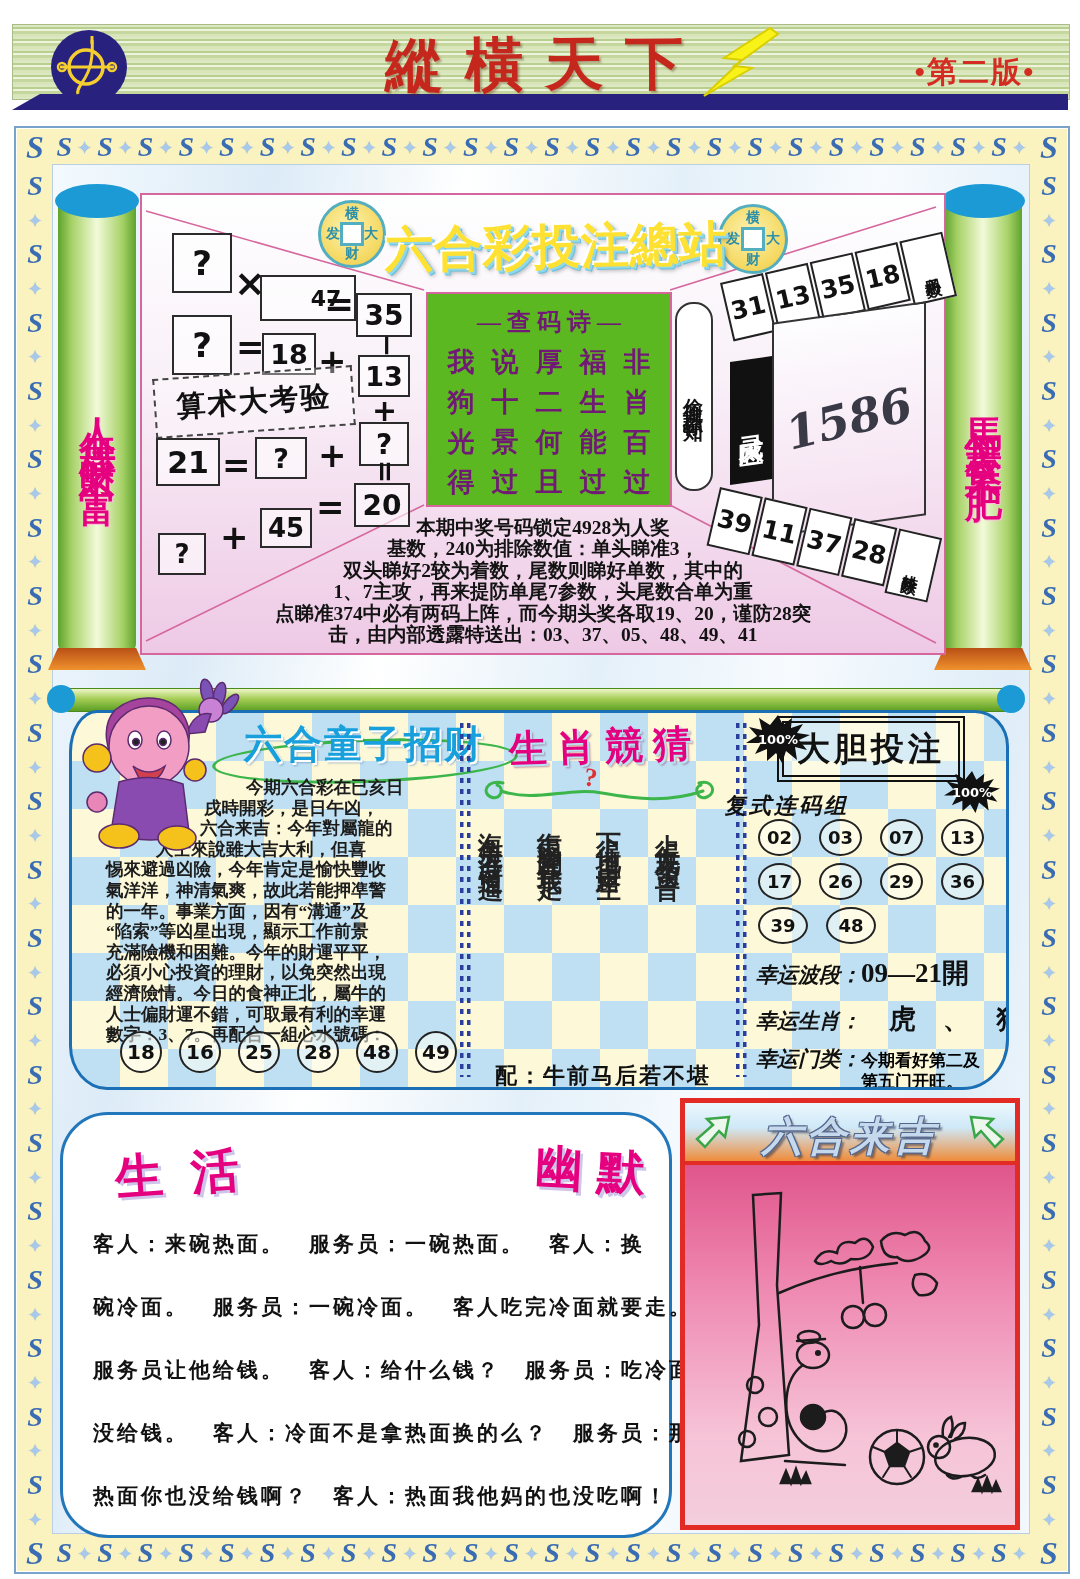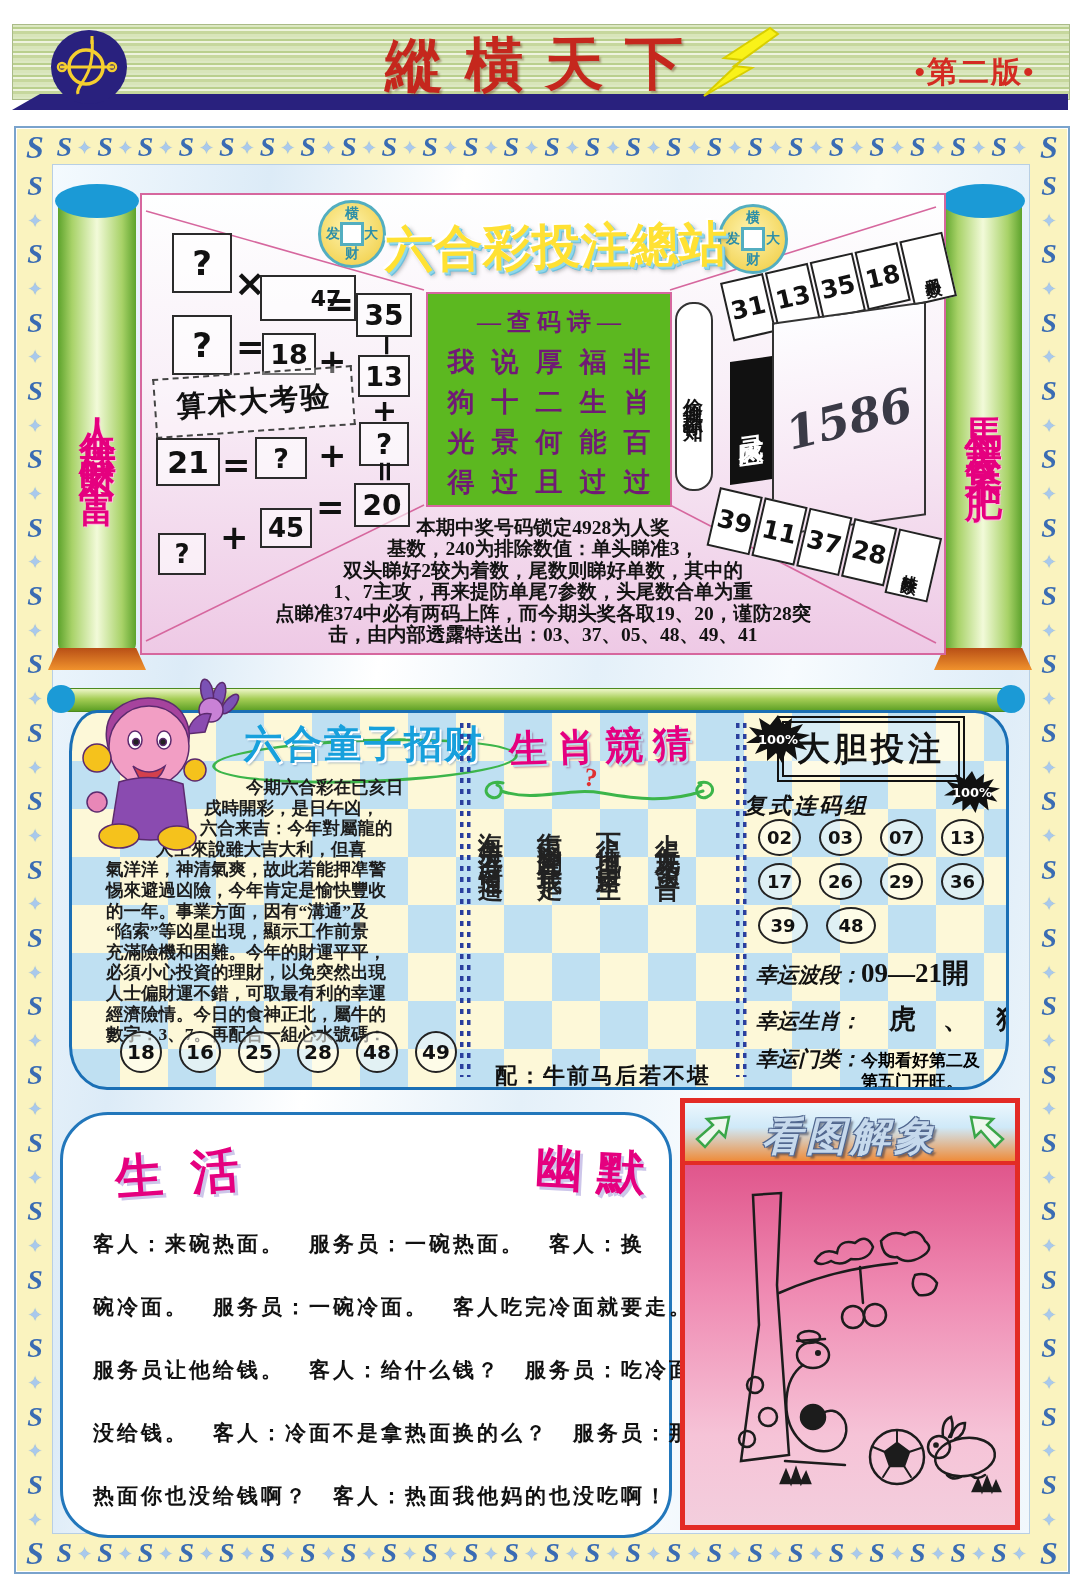--- a/index.html
+++ b/index.html
@@ -125,21 +125,21 @@
     letter-spacing:7px;height:240px;}
   .zo-match{position:absolute;left:398px;top:348px;width:266px;text-align:center;white-space:nowrap;
     font:bold 22px "Liberation Serif",serif;color:#111;letter-spacing:2px;}
   .burst{position:absolute;z-index:3;}
   .burst-label{position:absolute;left:0;top:0;width:100%;height:100%;display:flex;align-items:center;
     justify-content:center;color:#fff;font:bold 13px "DejaVu Sans",sans-serif;}
   .bet-title-box{position:absolute;left:710px;top:8px;width:174px;height:52px;border:2px solid #111;
     outline:2px solid #111;outline-offset:3px;background:rgba(255,255,250,.4);
     display:flex;align-items:center;justify-content:center;font:bold 33px "Liberation Serif",serif;
     color:#111;letter-spacing:4px;white-space:nowrap;}
-  .bet-group-label{position:absolute;left:672px;top:78px;font:bold italic 22px "Liberation Serif",serif;
+  .bet-group-label{position:absolute;left:652px;top:78px;font:bold italic 22px "Liberation Serif",serif;
     color:#111;letter-spacing:3px;}
   .bet-row{position:absolute;left:686px;width:244px;display:flex;}
   .bet-oval{width:46px;height:33px;border:2px solid #222;border-radius:50%;
     display:flex;align-items:center;justify-content:center;background:rgba(255,255,245,.5);
     font:bold 18px "DejaVu Sans",sans-serif;color:#111;margin-right:18px;}
   .luck-line{position:absolute;left:684px;display:flex;align-items:baseline;white-space:nowrap;}
   .luck-label{font:bold italic 21px "Liberation Serif",serif;color:#111;}
   .luck-value{font:bold 27px "Liberation Serif",serif;color:#111;}
 
   
@@ -521,28 +521,28 @@
 
     <div class="scroll-body">
 
       <div class="boy-title-ellipse"></div>
       <div class="boy-title">六合童子招财</div>
       <div class="boy-text">
         <div>今期六合彩在已亥日</div>
         <div>戌時開彩，是日午凶，</div>
         <div>六合来吉：今年對屬龍的</div>
         <div>人士來說雖大吉大利，但喜</div>
+        <div>惕來避過凶險，今年肯定是愉快豐收</div>
         <div>氣洋洋，神清氣爽，故此若能押凖警</div>
-        <div>惕來避過凶險，今年肯定是愉快豐收</div>
         <div>的一年。事業方面，因有“溝通”及</div>
         <div>“陷索”等凶星出現，顯示工作前景</div>
         <div>充滿險機和困難。今年的財運平平，</div>
         <div>必須小心投資的理財，以免突然出現</div>
+        <div>經濟險情。今日的食神正北，屬牛的</div>
         <div>人士偏財運不錯，可取最有利的幸運</div>
-        <div>經濟險情。今日的食神正北，屬牛的</div>
         <div>數字：3、7。再配合一組心水號碼：</div>
       </div>
       <div class="lucky-row">
         <div class="lucky-circle">18</div>
         <div class="lucky-circle">16</div>
         <div class="lucky-circle">25</div>
         <div class="lucky-circle">28</div>
         <div class="lucky-circle">48</div>
         <div class="lucky-circle">49</div>
       </div>
@@ -621,21 +621,21 @@
       <div>没给钱。　客人：冷面不是拿热面换的么？　服务员：那</div>
       <div>热面你也没给钱啊？　客人：热面我他妈的也没吃啊！</div>
     </div>
   </div>
 
   <div class="abs pic-box">
     <div class="pic-header">
       <svg class="abs" style="left:6px;top:8px;" width="42" height="42" viewBox="0 0 42 42">
         <path d="M38,6 L16,8 L22,14 L6,28 L14,36 L28,20 L34,26 Z" fill="#eef7ee" stroke="#3aa648" stroke-width="2.5"></path>
       </svg>
-      <div class="pic-title">看图解象</div>
+      <div class="pic-title">六合来吉</div>
       <svg class="abs" style="right:6px;top:8px;" width="42" height="42" viewBox="0 0 42 42">
         <path d="M4,6 L26,8 L20,14 L36,28 L28,36 L14,20 L8,26 Z" fill="#eef7ee" stroke="#3aa648" stroke-width="2.5"></path>
       </svg>
     </div>
     <div class="pic-content">
       <svg width="330" height="360" viewBox="0 0 330 360" style="position:absolute;left:0;top:0;">
         <g fill="none" stroke="#1c1c1c" stroke-width="2.5" stroke-linecap="round">
           <path d="M68,30 L96,28 L92,120 L104,290 L56,296 L74,160 Z"></path>
           <circle cx="70" cy="220" r="8"></circle>
           <circle cx="83" cy="252" r="9"></circle>

